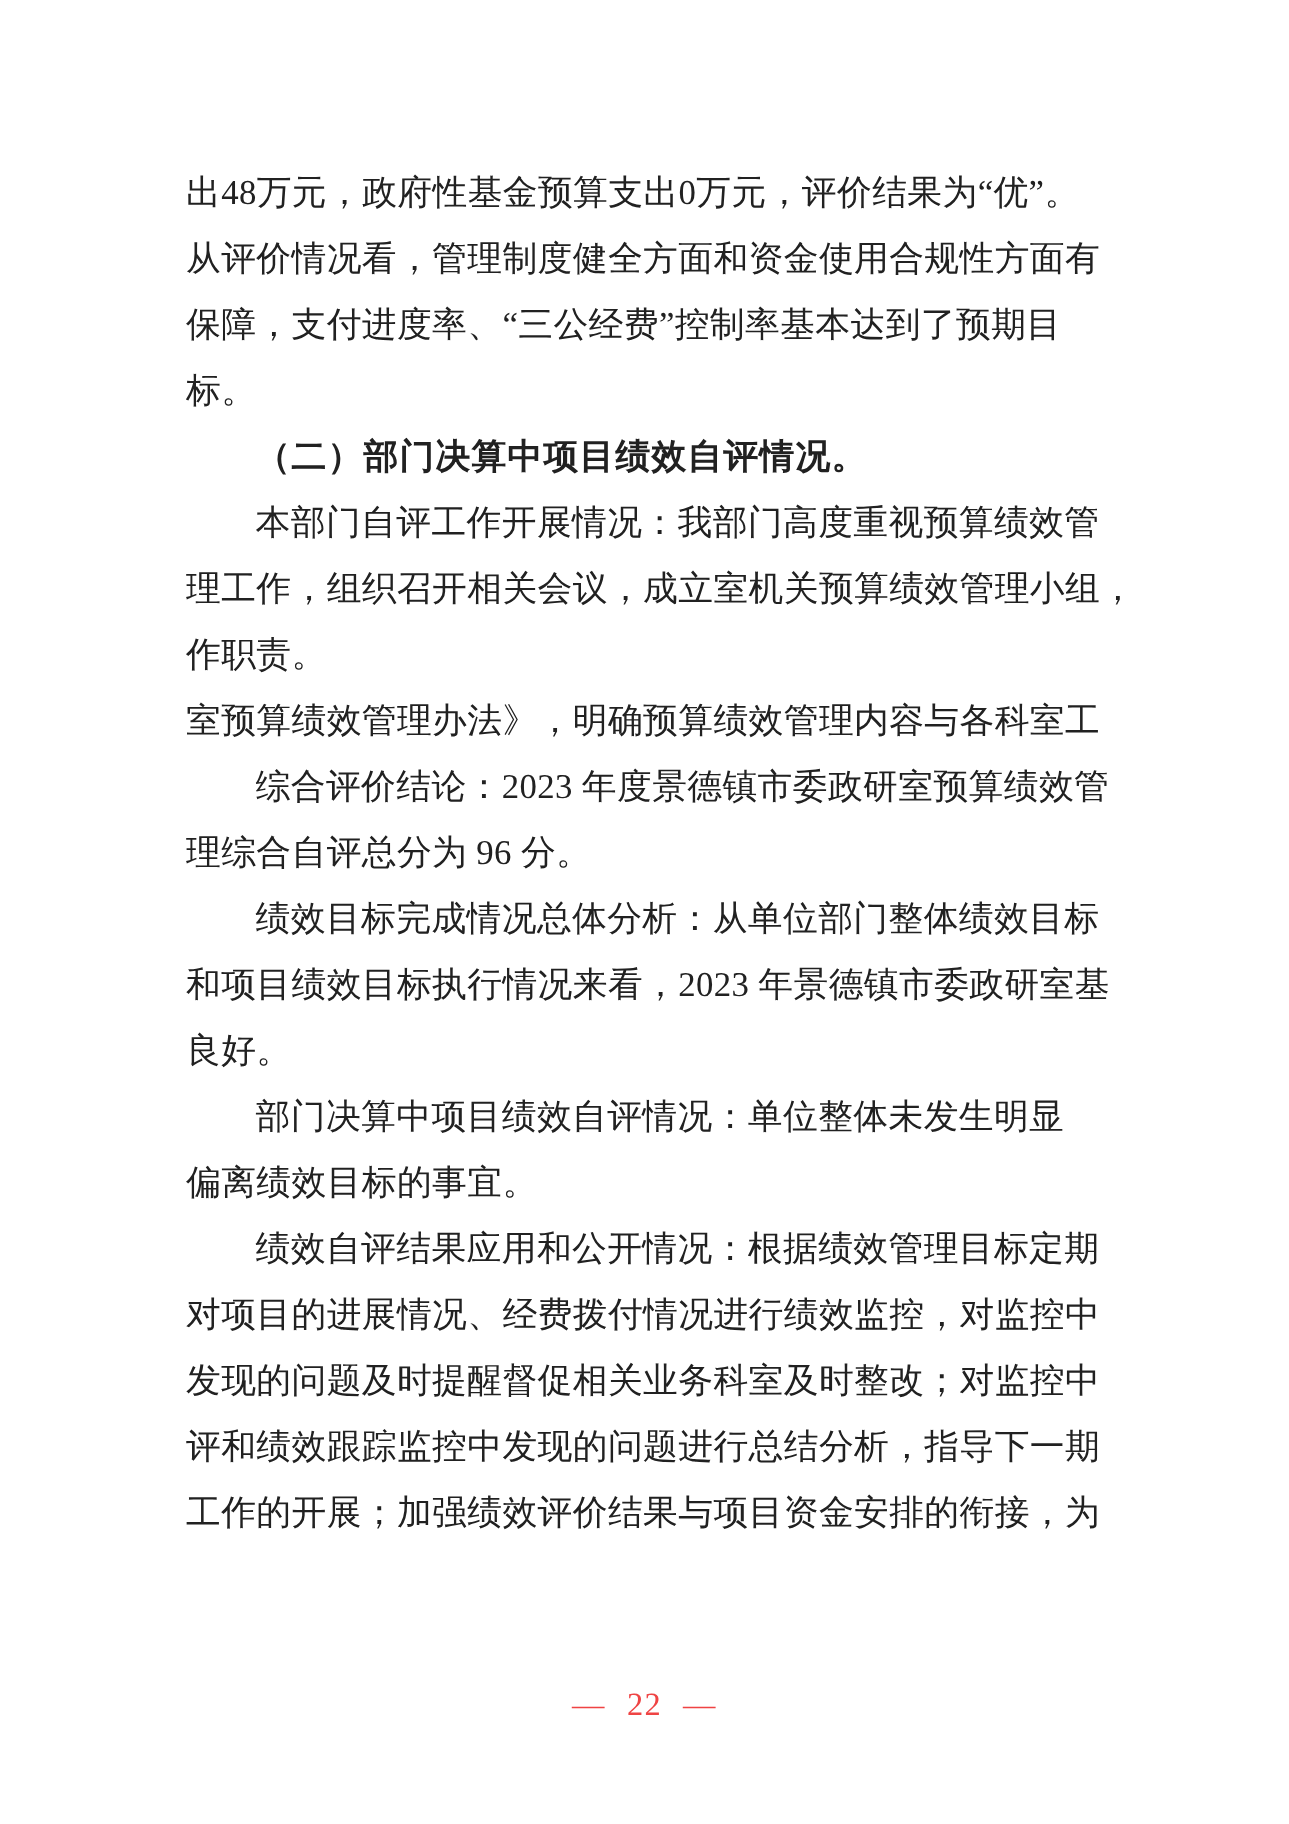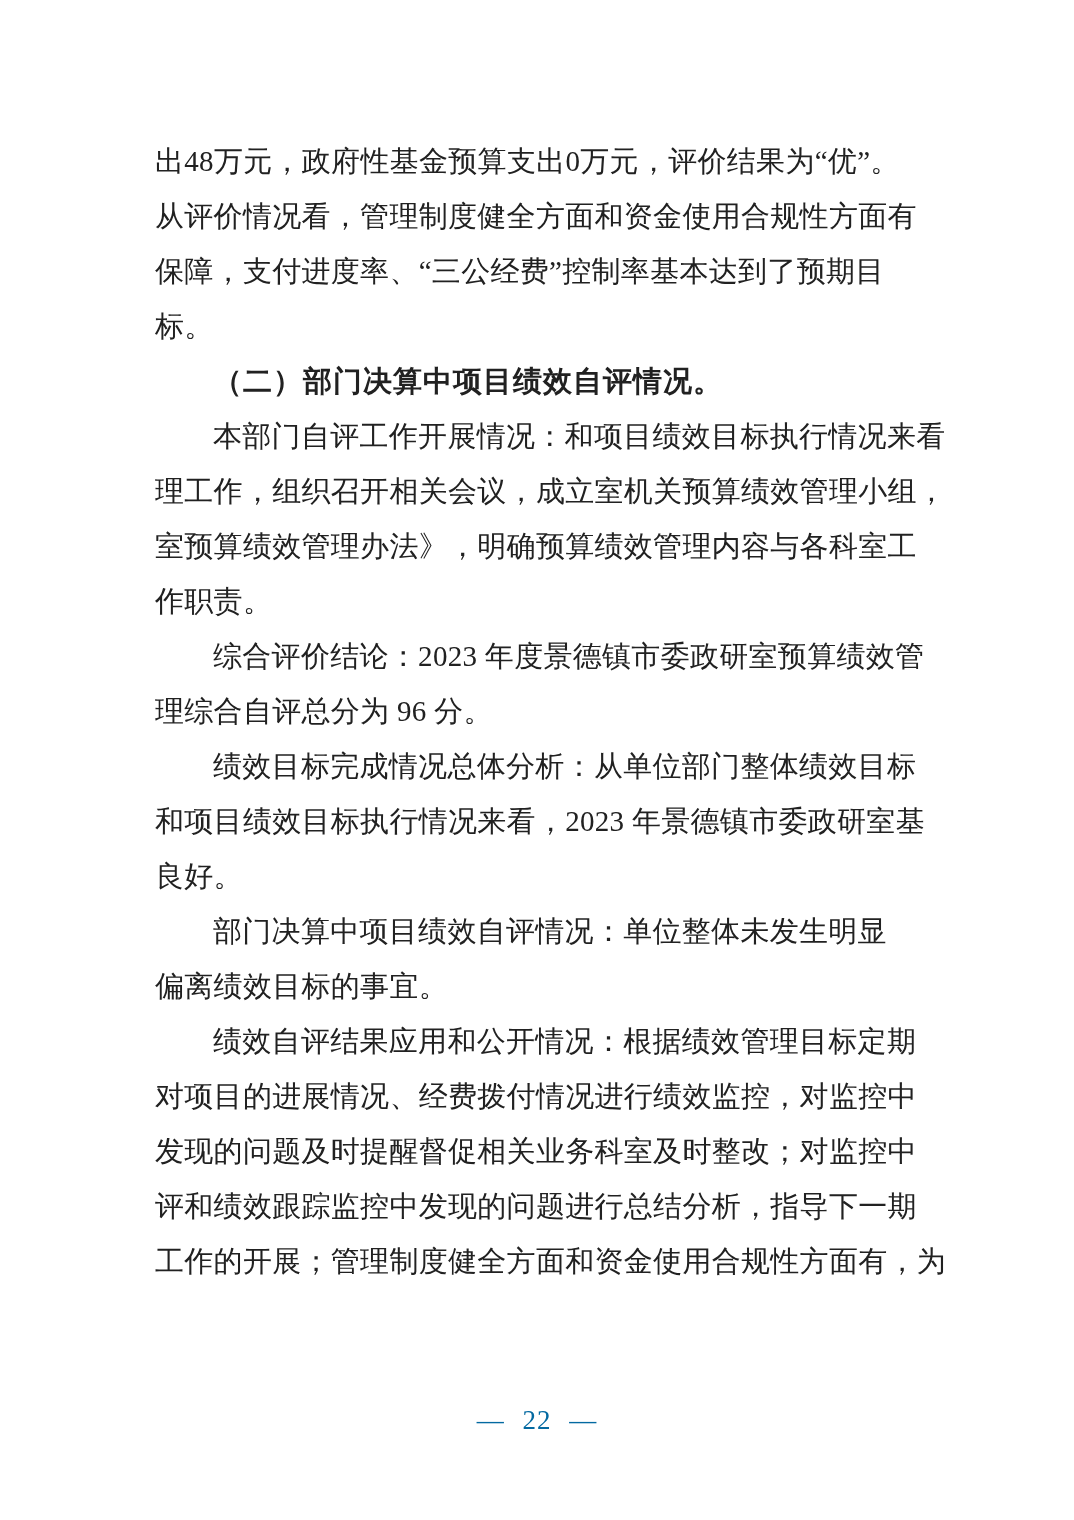--- a/index.html
+++ b/index.html
@@ -47,47 +47,47 @@
   }
   .footer {
     position: absolute;
     left: 0;
     top: 1403px;
     width: 1074px;
     text-align: center;
     font-family: "Liberation Serif", serif;
     font-size: 27px;
     line-height: 34px;
-    color: #0369a1;
+    color: #ef4444;
     letter-spacing: 1px;
     word-spacing: 10px;
   }
 </style>
 </head>
 <body>
 
 <div class="page">
   <div class="page-body">
     <div class="line">出48万元，政府性基金预算支出0万元，评价结果为“优”。</div>
     <div class="line">从评价情况看，管理制度健全方面和资金使用合规性方面有</div>
     <div class="line">保障，支付进度率、“三公经费”控制率基本达到了预期目</div>
     <div class="line">标。</div>
     <div class="line heading indent">（二）部门决算中项目绩效自评情况。</div>
-    <div class="line indent">本部门自评工作开展情况：和项目绩效目标执行情况来看</div>
+    <div class="line indent">本部门自评工作开展情况：我部门高度重视预算绩效管</div>
     <div class="line">理工作，组织召开相关会议，成立室机关预算绩效管理小组，</div>
+    <div class="line">作职责。</div>
     <div class="line">室预算绩效管理办法》，明确预算绩效管理内容与各科室工</div>
-    <div class="line">作职责。</div>
     <div class="line indent">综合评价结论：2023 年度景德镇市委政研室预算绩效管</div>
     <div class="line">理综合自评总分为 96 分。</div>
     <div class="line indent">绩效目标完成情况总体分析：从单位部门整体绩效目标</div>
     <div class="line">和项目绩效目标执行情况来看，2023 年景德镇市委政研室基</div>
     <div class="line">良好。</div>
     <div class="line indent">部门决算中项目绩效自评情况：单位整体未发生明显</div>
     <div class="line">偏离绩效目标的事宜。</div>
     <div class="line indent">绩效自评结果应用和公开情况：根据绩效管理目标定期</div>
     <div class="line">对项目的进展情况、经费拨付情况进行绩效监控，对监控中</div>
     <div class="line">发现的问题及时提醒督促相关业务科室及时整改；对监控中</div>
     <div class="line">评和绩效跟踪监控中发现的问题进行总结分析，指导下一期</div>
-    <div class="line">工作的开展；管理制度健全方面和资金使用合规性方面有，为</div>
+    <div class="line">工作的开展；加强绩效评价结果与项目资金安排的衔接，为</div>
   </div>
 
   <div class="footer">— 22 —</div>
 </div>
 
 </body></html>

